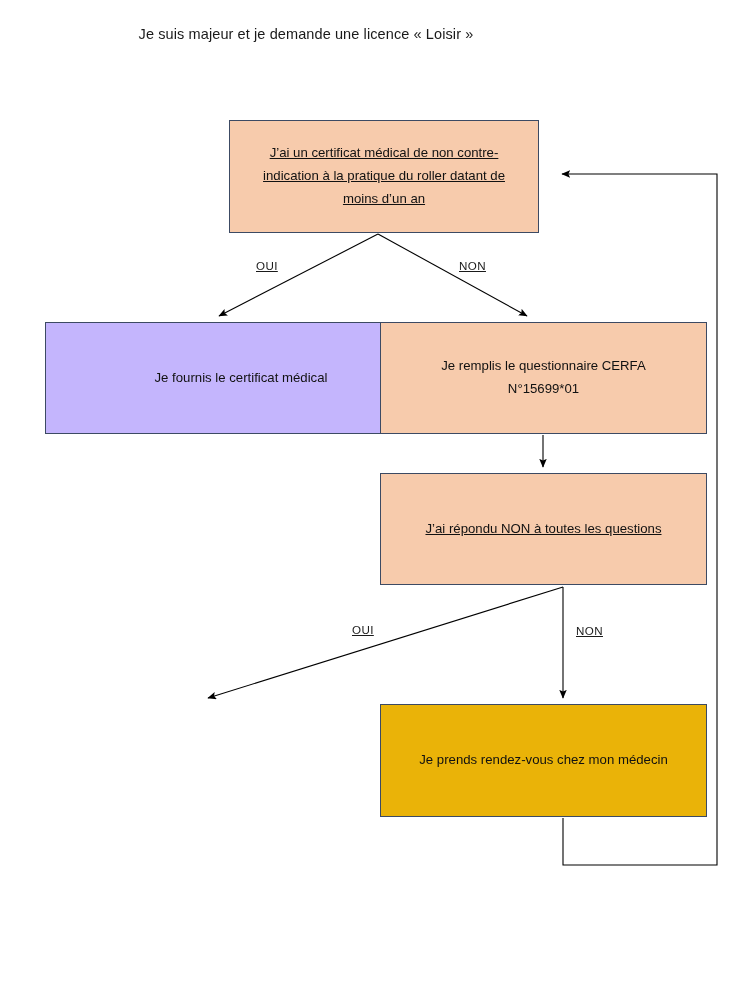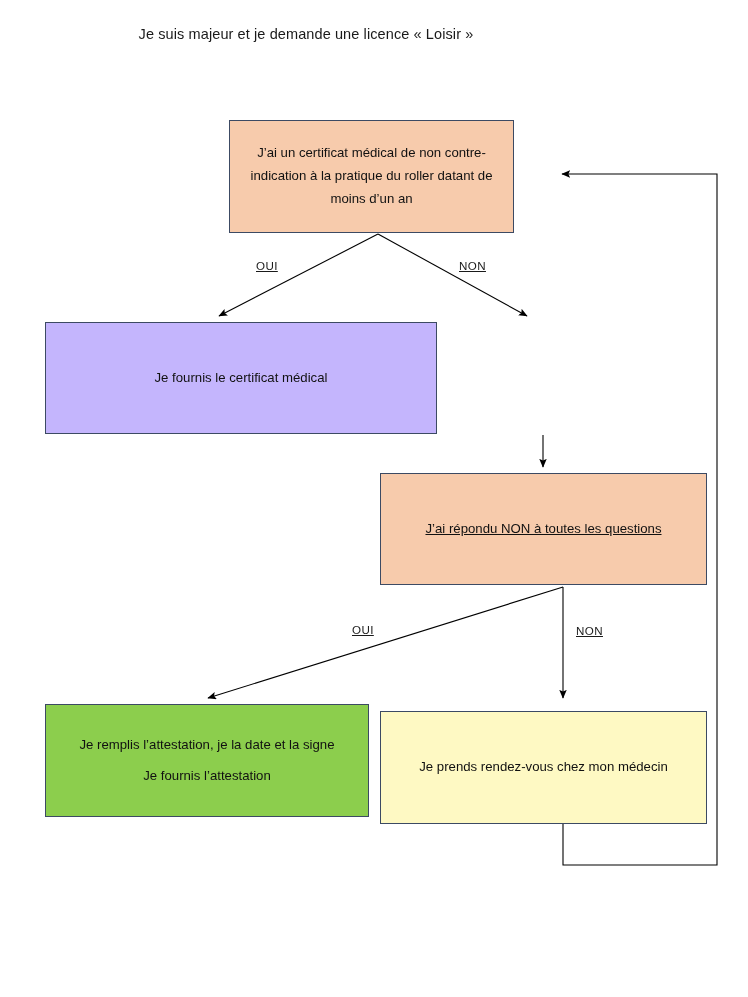--- a/index.html
+++ b/index.html
@@ -94,38 +94,38 @@
 
     <g>
       <line x1="563" y1="587" x2="563" y2="698" stroke="#000000" stroke-width="1.1" marker-end="url(#arrowhead)"></line>
     </g>
 
     <g>
       <polyline points="563,818 563,865 717,865 717,174 562,174" fill="none" stroke="#000000" stroke-width="1.1" marker-end="url(#arrowhead)"></polyline>
     </g>
   </svg>
 
-  <div class="node" style="left:229px; top:120px; width:285px; height:113px; background:#f7cbac;">
+  <div class="node" style="left:229px; top:120px; width:310px; height:113px; background:#f7cbac;text-decoration:underline;">
     <span class="node-text"><span>J’ai un certificat médical de non contre-</span><span class="l2">indication à la pratique du roller datant de</span><span class="l2">moins d’un an</span></span>
   </div>
 
   <div class="node" style="left:45px; top:322px; width:392px; height:112px; background:#c4b5fd;">
     <span class="node-text"><span>Je fournis le certificat médical</span></span>
   </div>
 
+  <div class="node" style="left:380px; top:322px; width:327px; height:112px; background:#f7cbac;">
+    <span class="node-text"><span>Je remplis le questionnaire CERFA</span><span class="l2">N°15699*01</span></span>
+  </div>
 
   <div class="node" style="left:380px; top:473px; width:327px; height:112px; background:#f7cbac;text-decoration:underline;">
     <span class="node-text"><span>J’ai répondu NON à toutes les questions</span></span>
   </div>
 
-  <div class="node" style="left:45px; top:704px; width:324px; height:113px; background:#8cce4d;">
-    <span class="node-text"><span>Je remplis l’attestation, je la date et la signe</span><span class="l2" style="margin-top:8px;">Je fournis l’attestation</span></span>
-  </div>
 
-  <div class="node" style="left:380px; top:704px; width:327px; height:113px; background:#fef9c3;margin-top:7px;">
+  <div class="node" style="left:380px; top:704px; width:327px; height:113px; background:#eab308;">
     <span class="node-text"><span>Je prends rendez-vous chez mon médecin</span></span>
   </div>
 
   <div class="edge-label" style="left:256px; top:259px;">OUI</div>
   <div class="edge-label" style="left:459px; top:259px;">NON</div>
   <div class="edge-label" style="left:352px; top:623px;">OUI</div>
   <div class="edge-label" style="left:576px; top:624px;">NON</div>
 
 </div>
 

